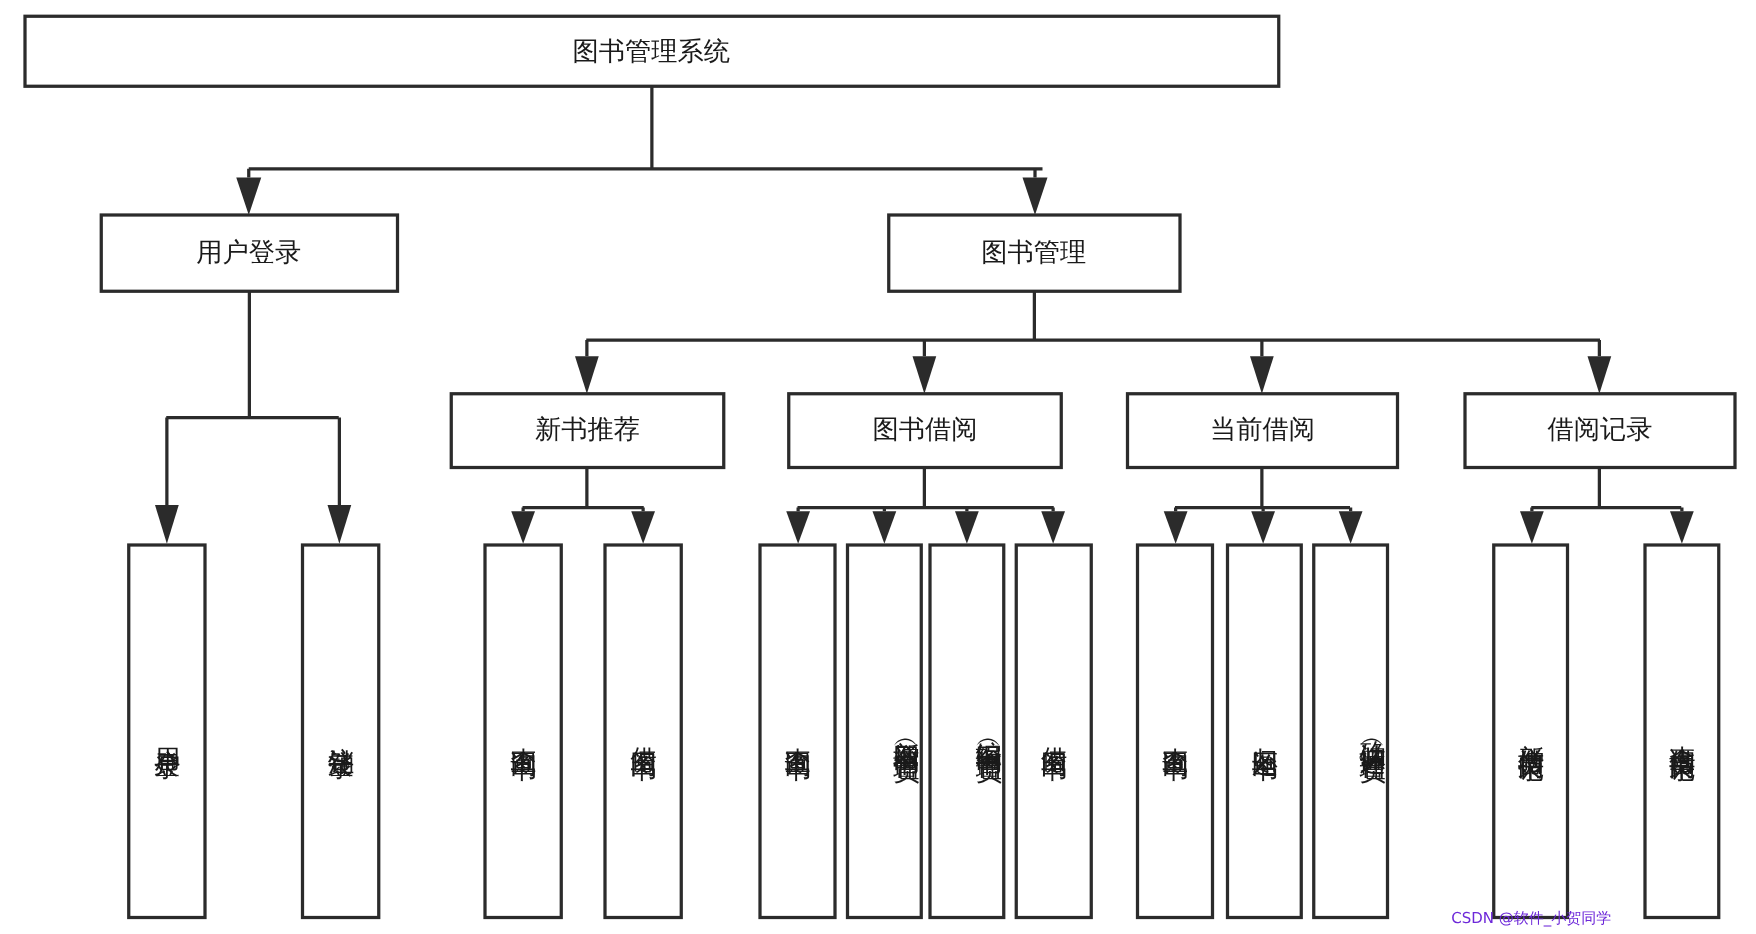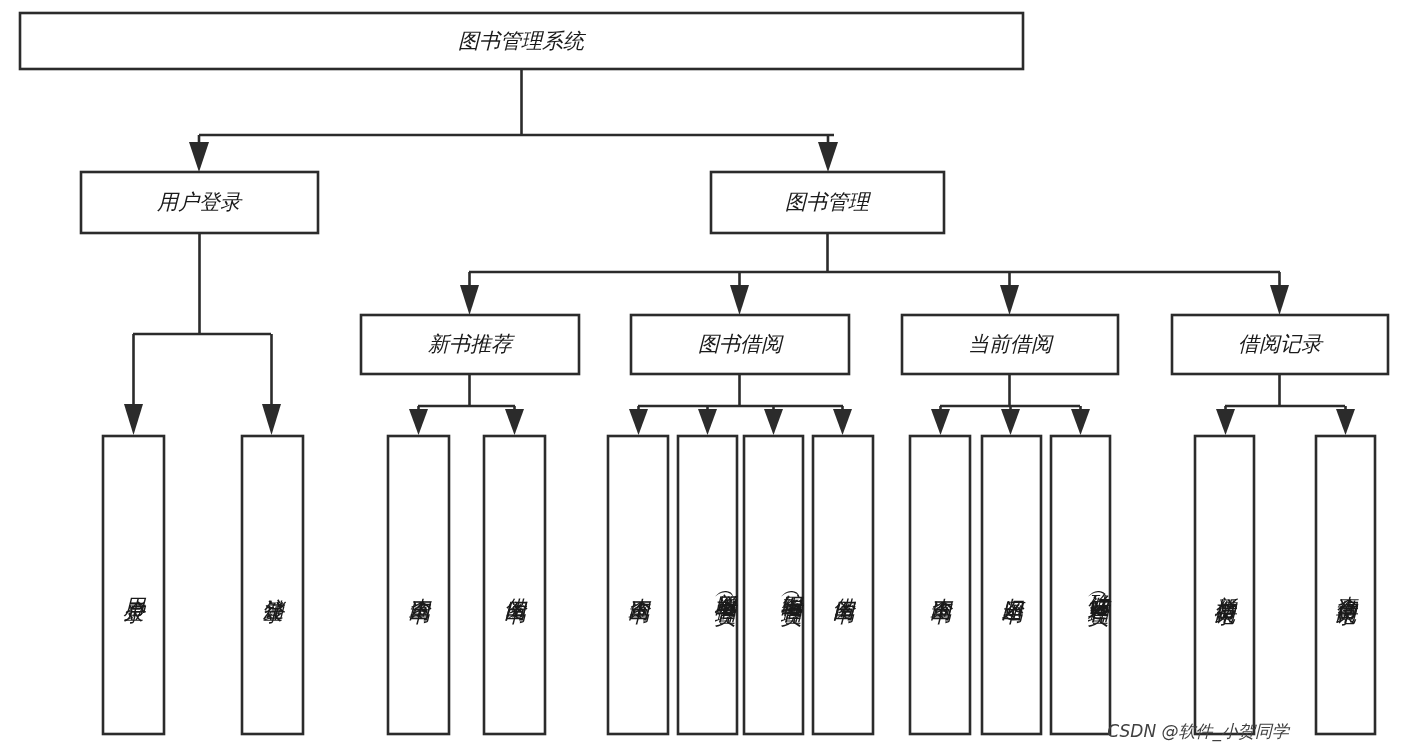--- a/index.html
+++ b/index.html
@@ -11,21 +11,20 @@
     width: 1405px;
     height: 747px;
     font-family: "DejaVu Sans", "Liberation Sans", sans-serif;
     overflow: hidden;
     position: relative;
   }
   #diagram-root {
     position: relative;
     width: 1299px;
     height: 747px;
-    font-style: italic;
   }
   svg.diagram-svg {
     position: absolute;
     left: 0;
     top: 0;
     width: 1405px;
     height: 747px;
     display: block;
   }
   .node-box {
@@ -64,22 +63,22 @@
     justify-content: center;
     text-align: center;
     white-space: nowrap;
     pointer-events: none;
   }
   .watermark {
     position: absolute;
     right: 10px;
     bottom: 4px;
     font-family: "DejaVu Sans", "Liberation Sans", sans-serif;
-    font-size: 17px;
-    color: #404040;
+    font-size: 12px;
+    color: #6d28d9;
     white-space: nowrap;
   }
 </style>
 </head>
 <body>
 
 <div id="diagram-root">
 
   <svg class="diagram-svg" viewBox="0 0 1405 747">
 

